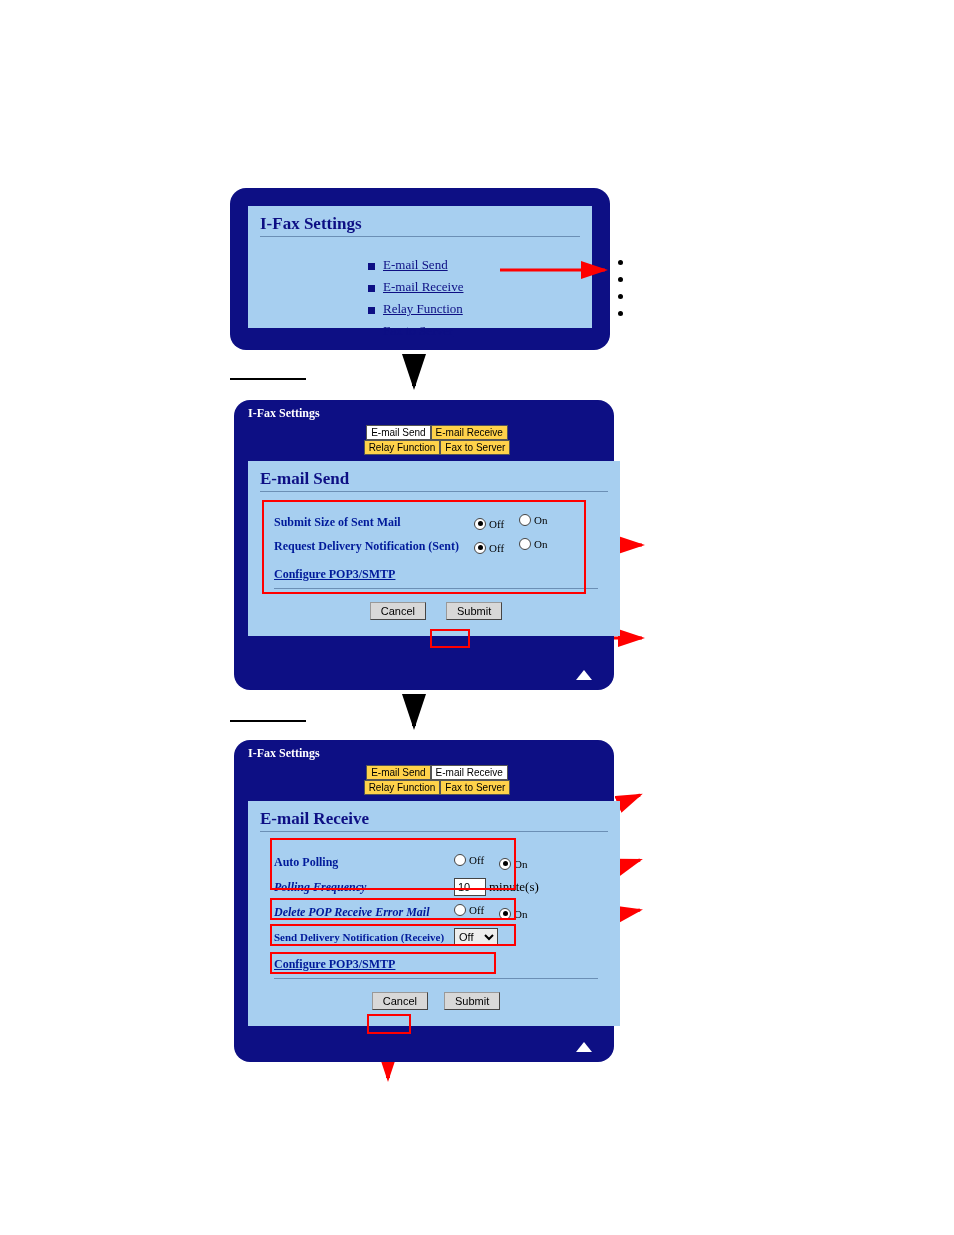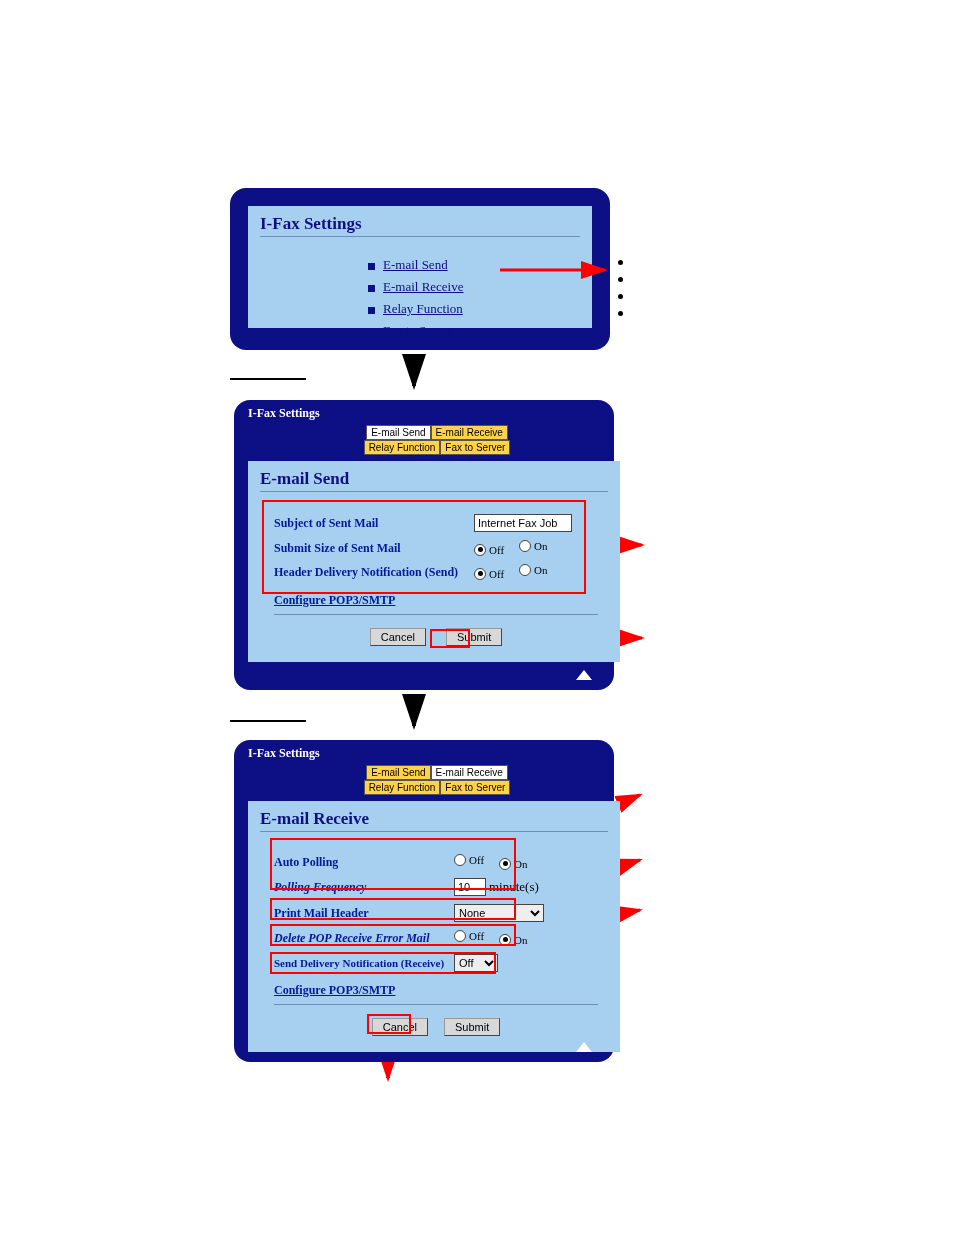--- a/index.html
+++ b/index.html
@@ -111,38 +111,34 @@
   <div class="crumbhdr">I-Fax Settings</div>
   <div class="tabs">
     <span class="tab sel">E-mail Send</span><span class="tab">E-mail Receive</span><br>
     <span class="tab">Relay Function</span><span class="tab">Fax to Server</span>
   </div>
   <div class="inner" style="margin:6px 10px 0 10px; height:auto; padding-bottom:4px;">
     <div class="h1blue">E-mail Send</div>
     <div class="hr"></div>
     <div style="padding:4px 22px 0 26px;">
       <div class="row">
-        <div class="lbl fieldlbl">Subject of Sent Mail</div>
-        <div class="ctrl"><input type="text" style="width: 90px;" value="Internet Fax Job"></div>
-      </div>
-      <div class="row">
         <div class="lbl fieldlbl">Submit Size of Sent Mail</div>
         <div class="ctrl">
           <span class="radio">
               <span class="r-dot on"></span>
               <span>Off</span>
             </span>
           <span class="radio">
               <span class="r-dot"></span>
               <span>On</span>
             </span>
         </div>
       </div>
       <div class="row">
-        <div class="lbl fieldlbl">Header Delivery Notification (Send)</div>
+        <div class="lbl fieldlbl">Request Delivery Notification (Sent)</div>
         <div class="ctrl">
           <span class="radio">
               <span class="r-dot on"></span>
               <span>Off</span>
             </span>
           <span class="radio">
               <span class="r-dot"></span>
               <span>On</span>
             </span>
         </div>
@@ -186,26 +182,20 @@
         </div>
       </div>
       <div class="row">
         <div class="lbl fieldlbl" style="width:180px;font-style:italic;">Polling Frequency</div>
         <div class="ctrl">
           <input type="text" style="width: 24px;" value="10">
           <span style="font-size:13px;">minute(s)</span>
         </div>
       </div>
       <div class="row">
-        <div class="lbl fieldlbl" style="width:180px;">Print Mail Header</div>
-        <div class="ctrl">
-          <select style="width:90px;"><option>None</option></select>
-        </div>
-      </div>
-      <div class="row">
         <div class="lbl fieldlbl" style="width:180px;font-style:italic;">Delete POP Receive Error Mail</div>
         <div class="ctrl">
           <span class="radio">
               <span class="r-dot"></span>
               <span>Off</span>
             </span>
           <span class="radio">
               <span class="r-dot on"></span>
               <span>On</span>
             </span>

